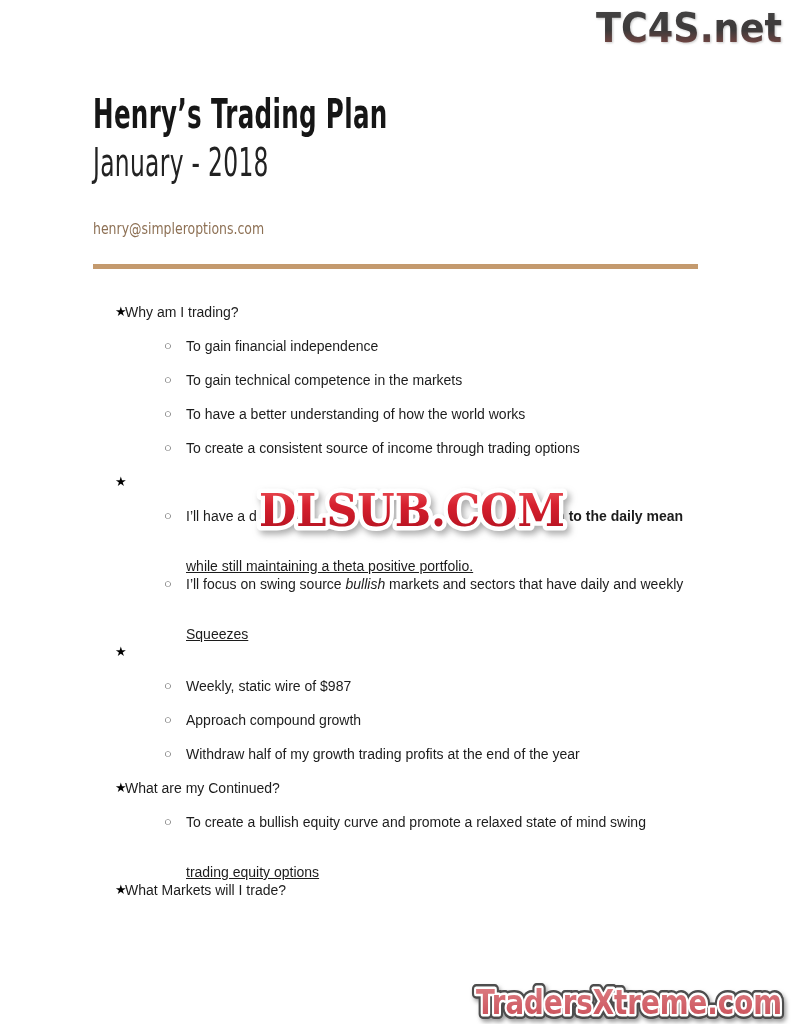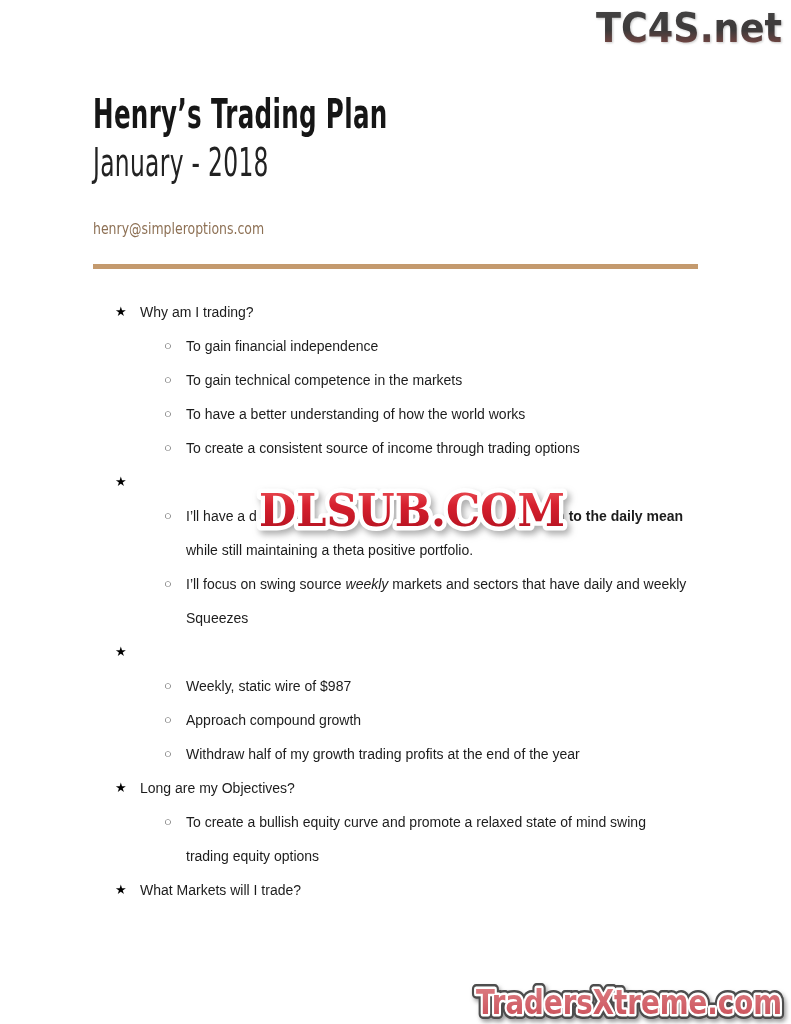--- a/index.html
+++ b/index.html
@@ -39,23 +39,23 @@
     width:605px;height:5px;background:#c49a6e;
   }
   
   .content{
     position:absolute;left:93px;top:295px;width:640px;
     font-size:14px;line-height:34px;
   }
   .line{position:relative;height:34px;white-space:pre;}
   .b1{position:absolute;left:22px;top:0;font-size:13px;color:#000;}
   .b2{position:absolute;left:71px;top:0;font-size:13px;color:#4a4a4a;}
-  .t1{position:absolute;left:47px;top:0;}
+  .t1{position:absolute;left:32px;top:0;}
   .t2{position:absolute;left:93px;top:0;}
-  .tc{position:absolute;left:93px;top:0;}
+  .tc{position:absolute;left:93px;top:16px;text-decoration:underline;}
   .t2b{position:absolute;left:443px;top:0;font-weight:bold;}
   .it{font-style:italic;}
   
   .wm-top{position:absolute;left:586px;top:0px;
     filter:drop-shadow(1px 1px 1px rgba(160,160,160,0.6));}
   .wm-mid{position:absolute;left:249px;top:480px;
     filter:drop-shadow(3px 4px 3px rgba(110,110,110,0.55));}
   .wm-bot{position:absolute;left:468px;top:978px;
     filter:drop-shadow(2px 3px 2px rgba(90,90,90,0.6));}
   svg text{font-weight:bold;}
@@ -112,21 +112,21 @@
     <div class="line">
       <span class="b2">○</span>
       <span class="t2">I’ll have a d</span>
       <span class="t2b">sion to the daily mean</span>
     </div>
     <div class="line">
       <span class="tc">while still maintaining a theta positive portfolio.</span>
     </div>
     <div class="line">
       <span class="b2">○</span>
-      <span class="t2"><span>I’ll focus on swing source </span><span class="it">weekly</span><span> markets and sectors that have daily and weekly</span></span>
+      <span class="t2"><span>I’ll focus on swing source </span><span class="it">bullish</span><span> markets and sectors that have daily and weekly</span></span>
     </div>
     <div class="line">
       <span class="tc">Squeezes</span>
     </div>
     <div class="line">
       <span class="b1">★</span>
     </div>
     <div class="line">
       <span class="b2">○</span>
       <span class="t2">Weekly, static wire of $987</span>
@@ -134,21 +134,21 @@
     <div class="line">
       <span class="b2">○</span>
       <span class="t2">Approach compound growth</span>
     </div>
     <div class="line">
       <span class="b2">○</span>
       <span class="t2">Withdraw half of my growth trading profits at the end of the year</span>
     </div>
     <div class="line">
       <span class="b1">★</span>
-      <span class="t1">Long are my Objectives?</span>
+      <span class="t1">What are my Continued?</span>
     </div>
     <div class="line">
       <span class="b2">○</span>
       <span class="t2">To create a bullish equity curve and promote a relaxed state of mind swing</span>
     </div>
     <div class="line">
       <span class="tc">trading equity options</span>
     </div>
     <div class="line">
       <span class="b1">★</span>

